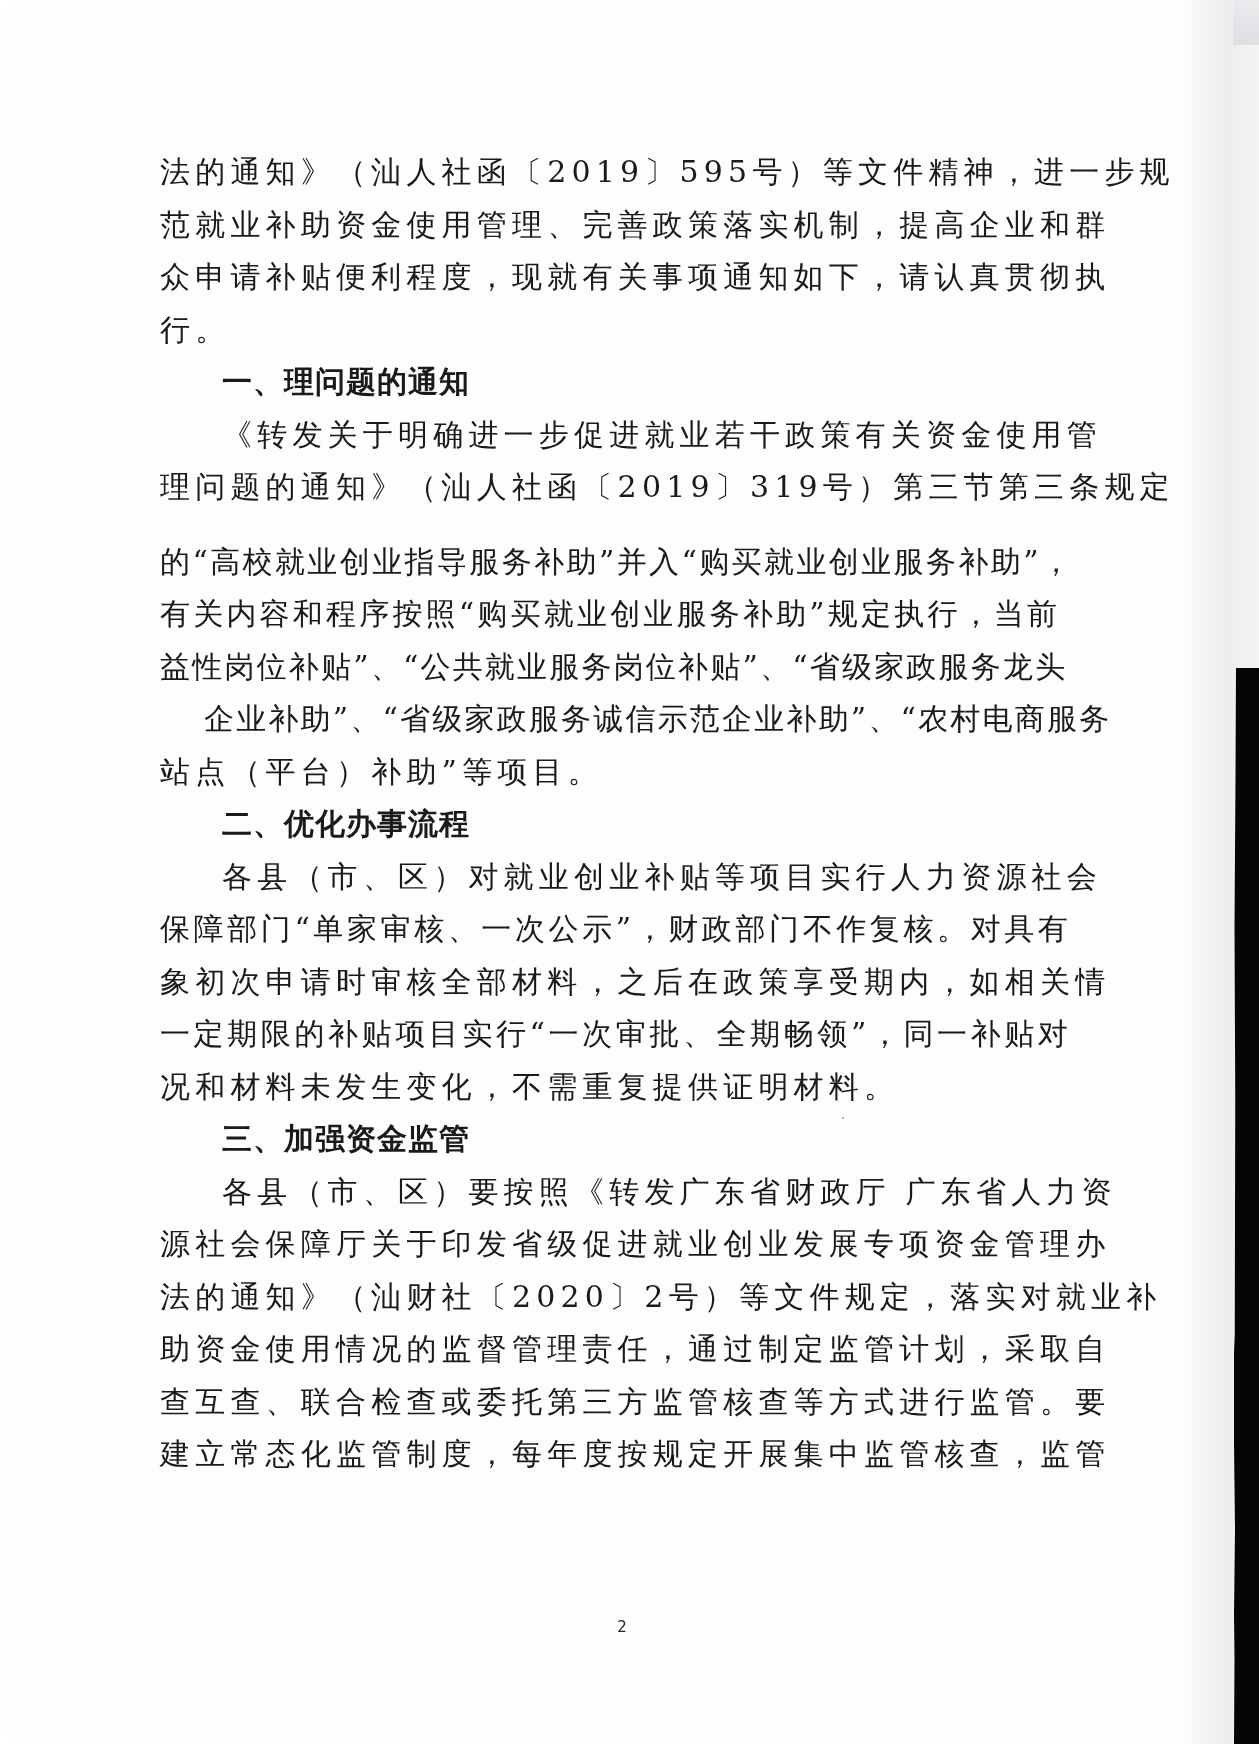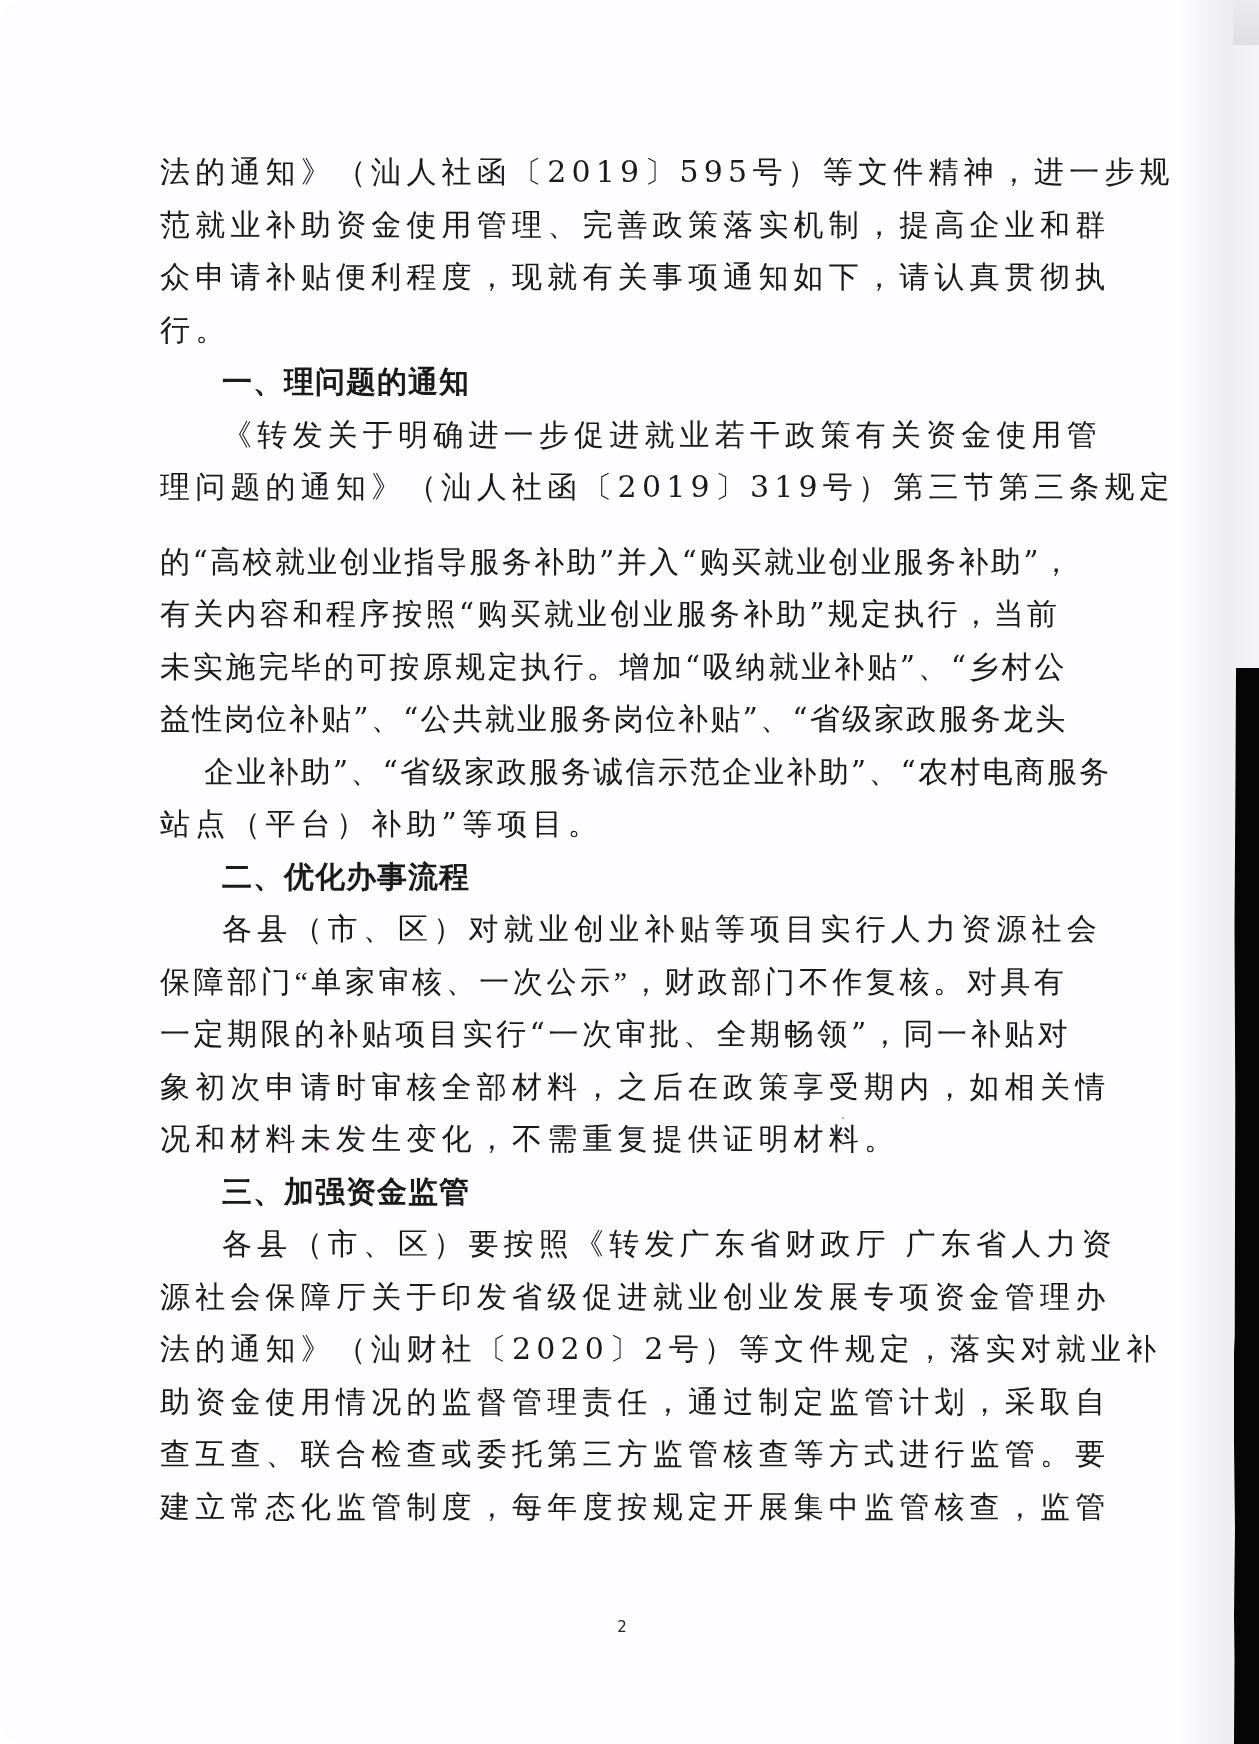--- a/index.html
+++ b/index.html
@@ -119,32 +119,31 @@
       <div class="line">众申请补贴便利程度，现就有关事项通知如下，请认真贯彻执</div>
       <div class="line last">行。</div>
     </div>
 
     <div>
       <div class="heading">一、理问题的通知</div>
       <div class="line indent">《转发关于明确进一步促进就业若干政策有关资金使用管</div>
       <div class="line">理问题的通知》（汕人社函〔2019〕319号）第三节第三条规定</div>
       <div class="line" style="letter-spacing:2.4px;margin-top:22px;">的“高校就业创业指导服务补助”并入“购买就业创业服务补助”，</div>
       <div class="line" style="letter-spacing:3.2px;">有关内容和程序按照“购买就业创业服务补助”规定执行，当前</div>
-      <div class="line" style="letter-spacing:2.8px;">未实施完毕的可按原规定执行。增加“吸纳就业补贴”、“乡村公</div>
       <div class="line" style="letter-spacing:2.2px;">益性岗位补贴”、“公共就业服务岗位补贴”、“省级家政服务龙头</div>
       <div class="line" style="letter-spacing:2.2px;margin-left:44px;">企业补助”、“省级家政服务诚信示范企业补助”、“农村电商服务</div>
       <div class="line last">站点（平台）补助”等项目。</div>
     </div>
 
     <div>
       <div class="heading">二、优化办事流程</div>
       <div class="line indent">各县（市、区）对就业创业补贴等项目实行人力资源社会</div>
-      <div class="line" style="letter-spacing:3.6px;font-family:Liberation Serif, serif;">保障部门“单家审核、一次公示”，财政部门不作复核。对具有</div>
+      <div class="line" style="letter-spacing:3.6px;">保障部门“单家审核、一次公示”，财政部门不作复核。对具有</div>
+      <div class="line">象初次申请时审核全部材料，之后在政策享受期内，如相关情</div>
       <div class="line" style="letter-spacing:3.6px;">一定期限的补贴项目实行“一次审批、全期畅领”，同一补贴对</div>
-      <div class="line">象初次申请时审核全部材料，之后在政策享受期内，如相关情</div>
       <div class="line last">况和材料未发生变化，不需重复提供证明材料。</div>
     </div>
 
     <div>
       <div class="heading">三、加强资金监管</div>
       <div class="line indent">各县（市、区）要按照《转发广东省财政厅 广东省人力资</div>
       <div class="line">源社会保障厅关于印发省级促进就业创业发展专项资金管理办</div>
       <div class="line">法的通知》（汕财社〔2020〕2号）等文件规定，落实对就业补</div>
       <div class="line">助资金使用情况的监督管理责任，通过制定监管计划，采取自</div>
       <div class="line">查互查、联合检查或委托第三方监管核查等方式进行监管。要</div>

